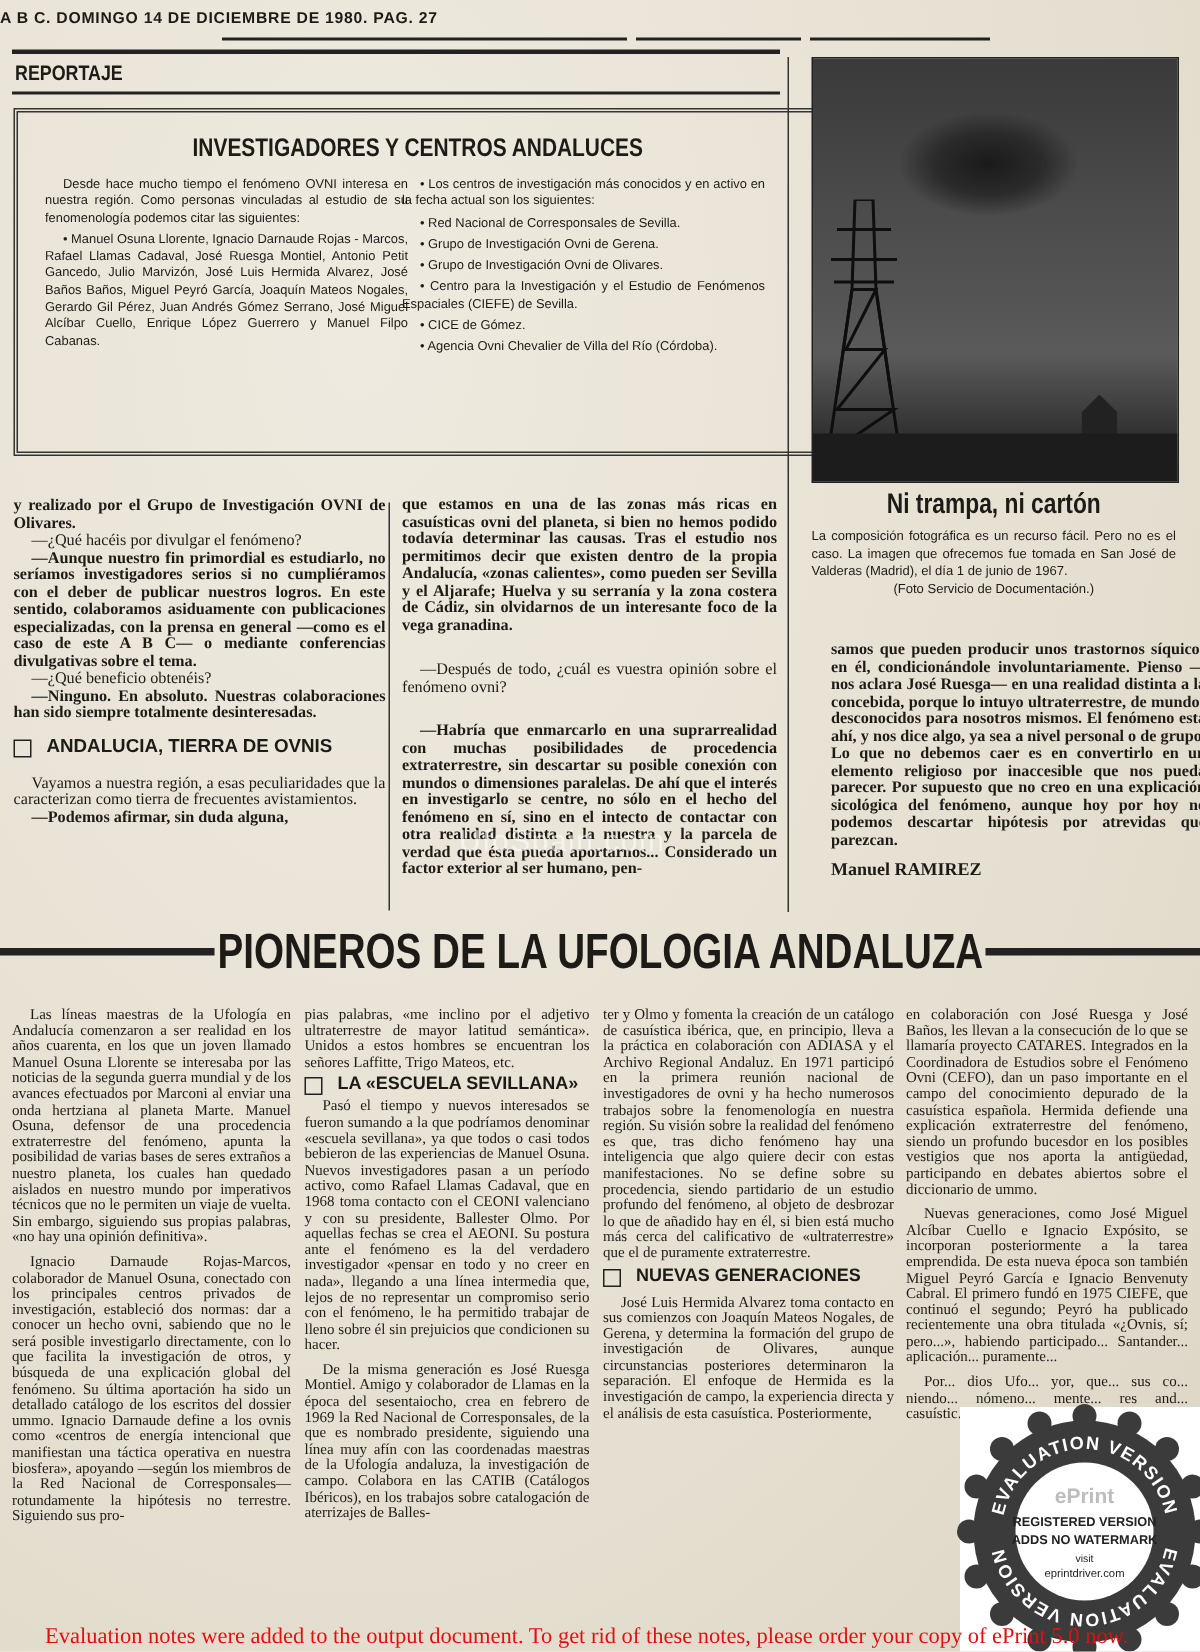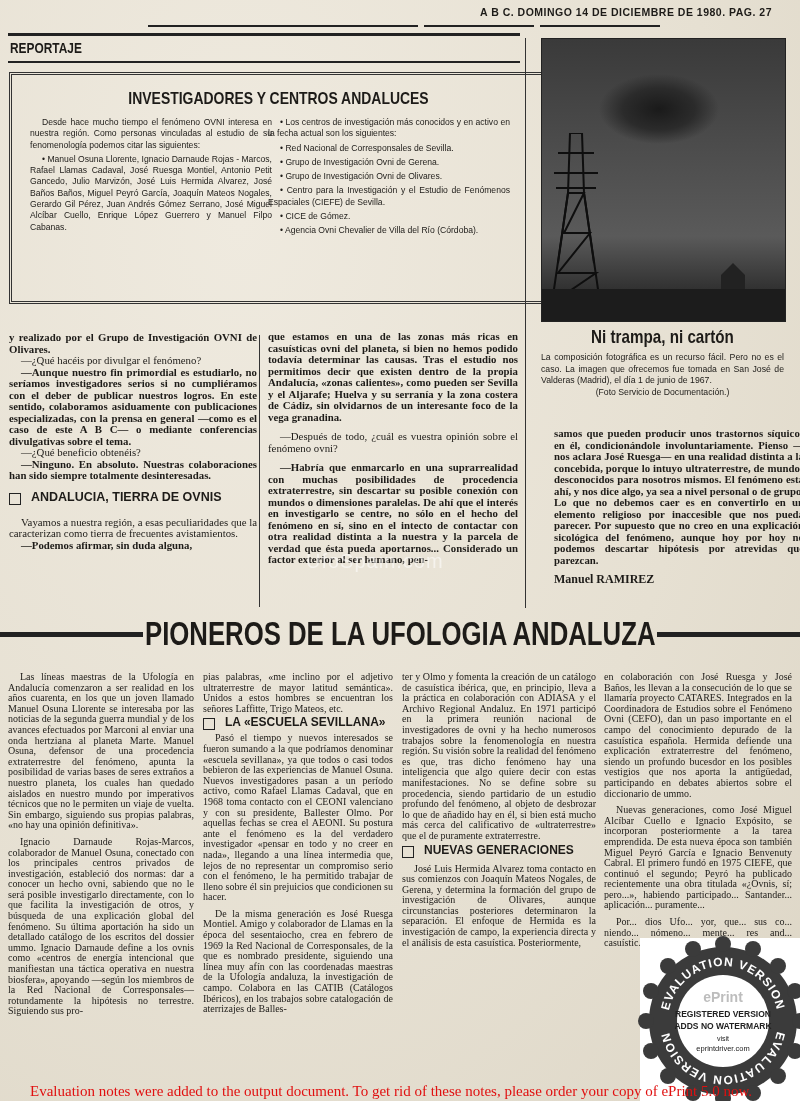--- a/index.html
+++ b/index.html
@@ -7,21 +7,21 @@
       width: 800px; height: 1101px; overflow: hidden; position: relative;
       background: #ebe6da;
       color: #1d1b18;
       font-family: "Liberation Serif", serif;
     }
     .paper {
       position: absolute; inset: 0;
       background: radial-gradient(ellipse at 30% 20%, #efeadf 0%, #e6e0d2 60%, #ddd6c6 100%);
     }
     .masthead {
-      position: absolute; top: 6px; left: 0; width: 772px; text-align: right;
+      position: absolute; top: 6px; left: 0; width: 772px; text-align: left;
       font-family: "Liberation Sans", sans-serif; font-weight: bold; font-size: 10.5px;
       letter-spacing: 0.5px;
     }
     .masthead-rule { position: absolute; top: 25px; left: 148px; width: 270px; height: 2px; background: #222; }
     .masthead-rule2 { position: absolute; top: 25px; left: 424px; width: 110px; height: 2px; background: #222; }
     .masthead-rule3 { position: absolute; top: 25px; left: 540px; width: 120px; height: 2px; background: #222; }
 
     .top-rule { position: absolute; left: 8px; width: 512px; height: 3px; background: #222; }
     .section-label {
       position: absolute; top: 40px; left: 10px;
@@ -69,21 +69,21 @@
       font-family: "Liberation Sans", sans-serif; font-size: 8.7px; line-height: 11.5px;
       text-align: justify;
     }
     .photo-caption .credit { display: block; text-align: center; }
 
     .col {
       position: absolute; font-size: 10.8px; line-height: 11.5px; text-align: justify;
       font-weight: bold;
     }
     .col p { margin: 0; text-indent: 12px; }
-    .col p.gap { margin-top: 8px; }
+    .col p.gap { margin-top: 18px; }
     .col .light { font-weight: normal; }
     .subhead {
       font-family: "Liberation Sans", sans-serif; font-weight: bold; font-size: 12.5px;
       margin: 10px 0 12px 0; display: flex; align-items: flex-start; gap: 10px;
     }
     .sq { display: inline-block; width: 10px; height: 10px; border: 1.5px solid #222; flex: none; margin-top: 1px; }
     .byline { text-align: left; margin-top: 8px; font-size: 12px; }
 
     .headline {
       position: absolute; top: 614px; left: 0; width: 800px; height: 40px;

